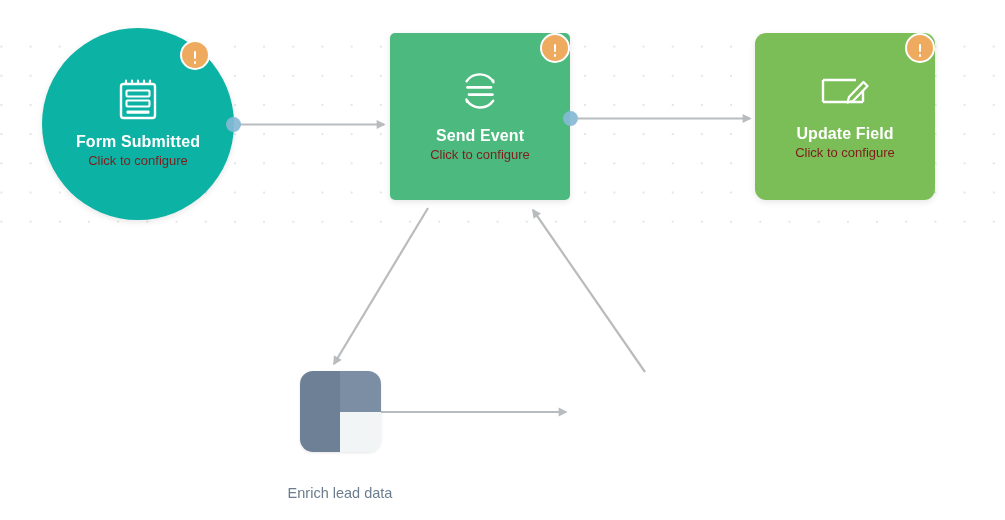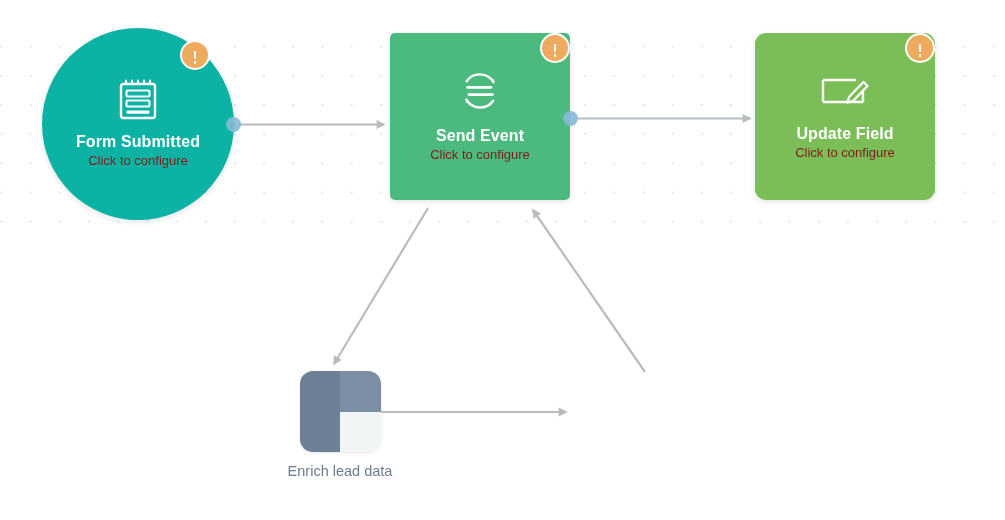--- a/index.html
+++ b/index.html
@@ -162,21 +162,21 @@
 
   
   .app-node {
     position: absolute;
     display: flex;
     flex-direction: column;
     align-items: center;
     cursor: pointer;
   }
   .app-label {
-    margin-top: 10px;
+    margin-top: 32px;
     font-size: 14.5px;
     color: #6b7d8f;
     line-height: 19px;
     white-space: nowrap;
   }
   #node-enrich-lead-data { left: 264px; top: 371px; width: 152px; }
   #node-score-lead       { left: 562px; top: 371px; width: 152px; }
 
   
   .tile {

